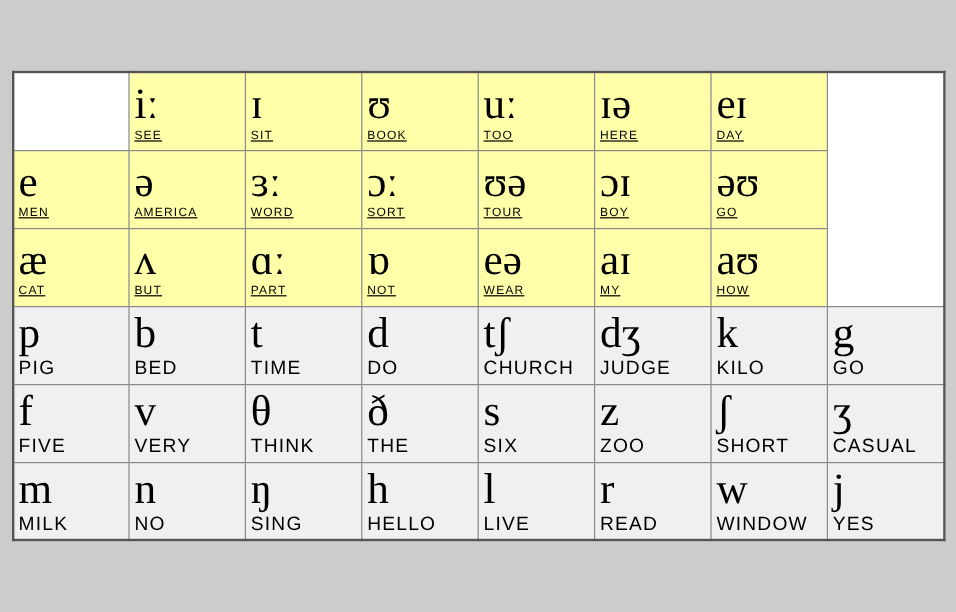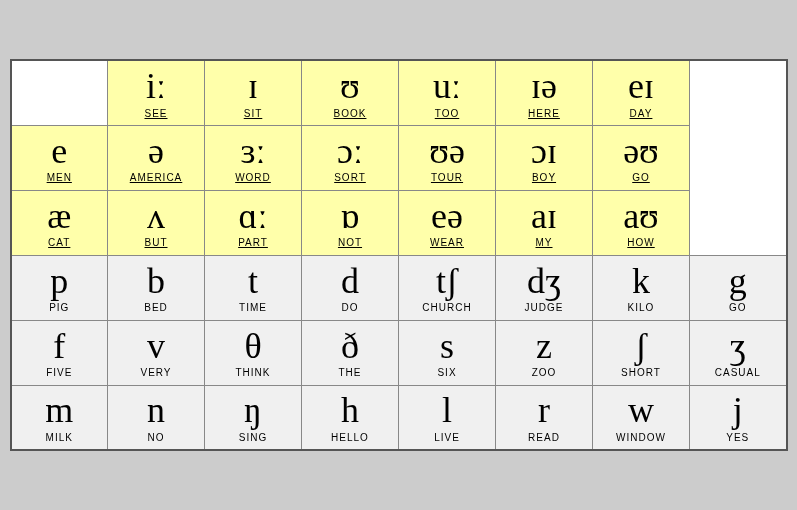--- a/index.html
+++ b/index.html
@@ -12,21 +12,21 @@
       height: 510px;
       font-family: 'Times New Roman', Times, serif;
     }
     .ipa-table {
       border-collapse: collapse;
       border: 2px solid #555;
       background: white;
     }
     .ipa-table td {
       border: 1px solid #888;
-      text-align: center;
+      text-align: left;
       vertical-align: middle;
       padding: 2px 4px;
       width: 97px;
       height: 65px;
     }
     .vowel-row td {
       background: #ffffaa;
     }
     .consonant-row td {
       background: #f0f0f0;
@@ -39,21 +39,21 @@
     .word {
       font-size: 10px;
       display: block;
       letter-spacing: 1px;
       text-transform: uppercase;
       text-decoration: underline;
       margin-top: 1px;
       font-family: Liberation Sans, sans-serif;
     }
     .word-no-underline {
-      font-size: 10px;
+      font-size: 16px;
       display: block;
       letter-spacing: 1px;
       text-transform: uppercase;
       margin-top: 1px;
       font-family: Arial, sans-serif;
     }
   </style>
 </head>
 <body>
 

